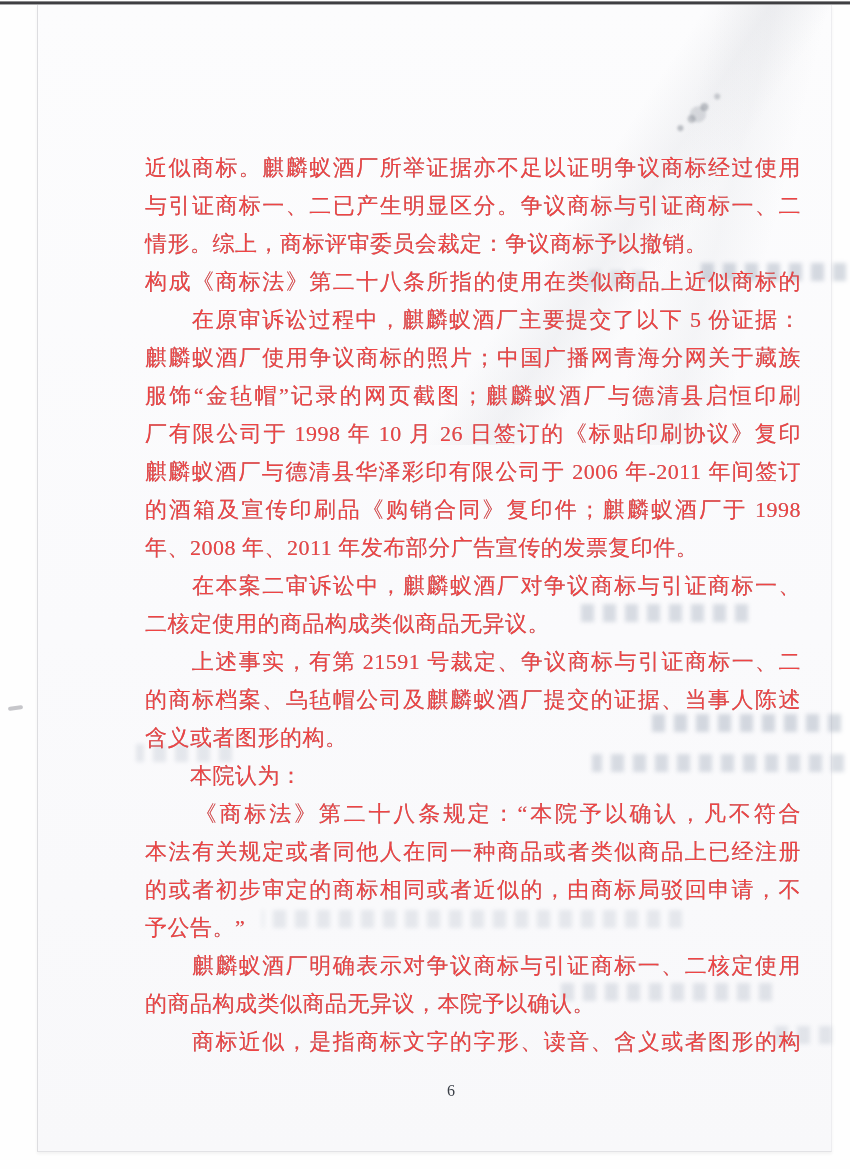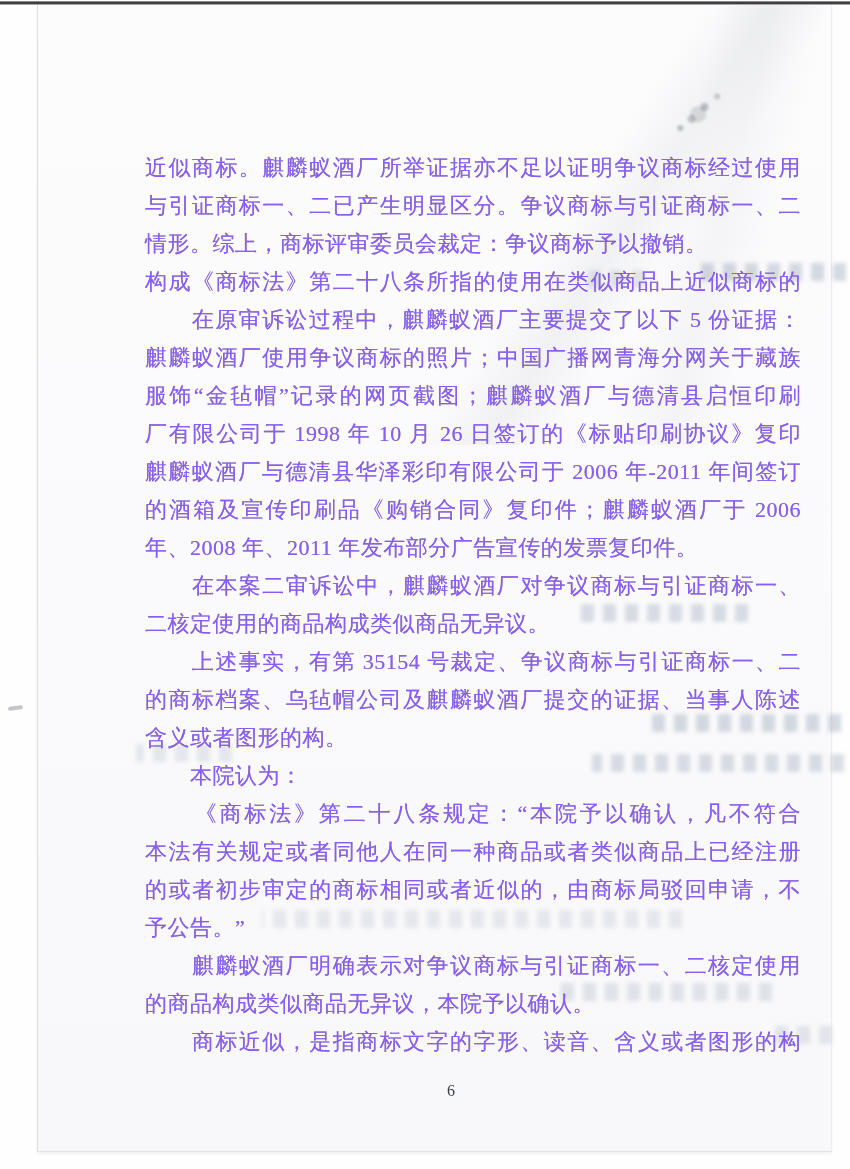--- a/index.html
+++ b/index.html
@@ -54,21 +54,21 @@
   
   .speck{
     position:absolute;left:8px;top:706px;width:15px;height:4px;
     background:#c6c6ca;border-radius:2px;transform:rotate(-8deg);
   }
   
   .textblock{position:absolute;left:145px;top:149px;width:656px;}
   .line{
     height:38px;line-height:38px;
     font-size:22px;letter-spacing:0.5px;
-    color:#8b5cf6;
+    color:#ef4444;
     white-space:nowrap;
     text-align:justify;
     text-shadow:0 0 0.5px rgba(62,68,80,0.55);
   }
   .line.fill{
     white-space:normal;
     text-align-last:justify;
     overflow:hidden;height:38px;
   }
   .pagenum{
@@ -103,25 +103,25 @@
   <div class="textblock">
     <div class="line fill">近似商标。麒麟蚁酒厂所举证据亦不足以证明争议商标经过使用</div>
     <div class="line fill">与引证商标一、二已产生明显区分。争议商标与引证商标一、二</div>
     <div class="line">情形。综上，商标评审委员会裁定：争议商标予以撤销。</div>
     <div class="line fill">构成《商标法》第二十八条所指的使用在类似商品上近似商标的</div>
     <div class="line fill">　　在原审诉讼过程中，麒麟蚁酒厂主要提交了以下 5 份证据：</div>
     <div class="line fill">麒麟蚁酒厂使用争议商标的照片；中国广播网青海分网关于藏族</div>
     <div class="line fill">服饰“金毡帽”记录的网页截图；麒麟蚁酒厂与德清县启恒印刷</div>
     <div class="line fill">厂有限公司于 1998 年 10 月 26 日签订的《标贴印刷协议》复印件；</div>
     <div class="line fill">麒麟蚁酒厂与德清县华泽彩印有限公司于 2006 年-2011 年间签订</div>
-    <div class="line fill">的酒箱及宣传印刷品《购销合同》复印件；麒麟蚁酒厂于 2006</div>
+    <div class="line fill">的酒箱及宣传印刷品《购销合同》复印件；麒麟蚁酒厂于 1998</div>
     <div class="line">年、2008 年、2011 年发布部分广告宣传的发票复印件。</div>
     <div class="line fill">　　在本案二审诉讼中，麒麟蚁酒厂对争议商标与引证商标一、</div>
     <div class="line">二核定使用的商品构成类似商品无异议。</div>
-    <div class="line fill">　　上述事实，有第 35154 号裁定、争议商标与引证商标一、二</div>
+    <div class="line fill">　　上述事实，有第 21591 号裁定、争议商标与引证商标一、二</div>
     <div class="line fill">的商标档案、乌毡帽公司及麒麟蚁酒厂提交的证据、当事人陈述</div>
     <div class="line">含义或者图形的构。</div>
     <div class="line">　　本院认为：</div>
     <div class="line fill">　　《商标法》第二十八条规定：“本院予以确认，凡不符合</div>
     <div class="line fill">本法有关规定或者同他人在同一种商品或者类似商品上已经注册</div>
     <div class="line fill">的或者初步审定的商标相同或者近似的，由商标局驳回申请，不</div>
     <div class="line">予公告。”</div>
     <div class="line fill">　　麒麟蚁酒厂明确表示对争议商标与引证商标一、二核定使用</div>
     <div class="line">的商品构成类似商品无异议，本院予以确认。</div>
     <div class="line fill">　　商标近似，是指商标文字的字形、读音、含义或者图形的构</div>

